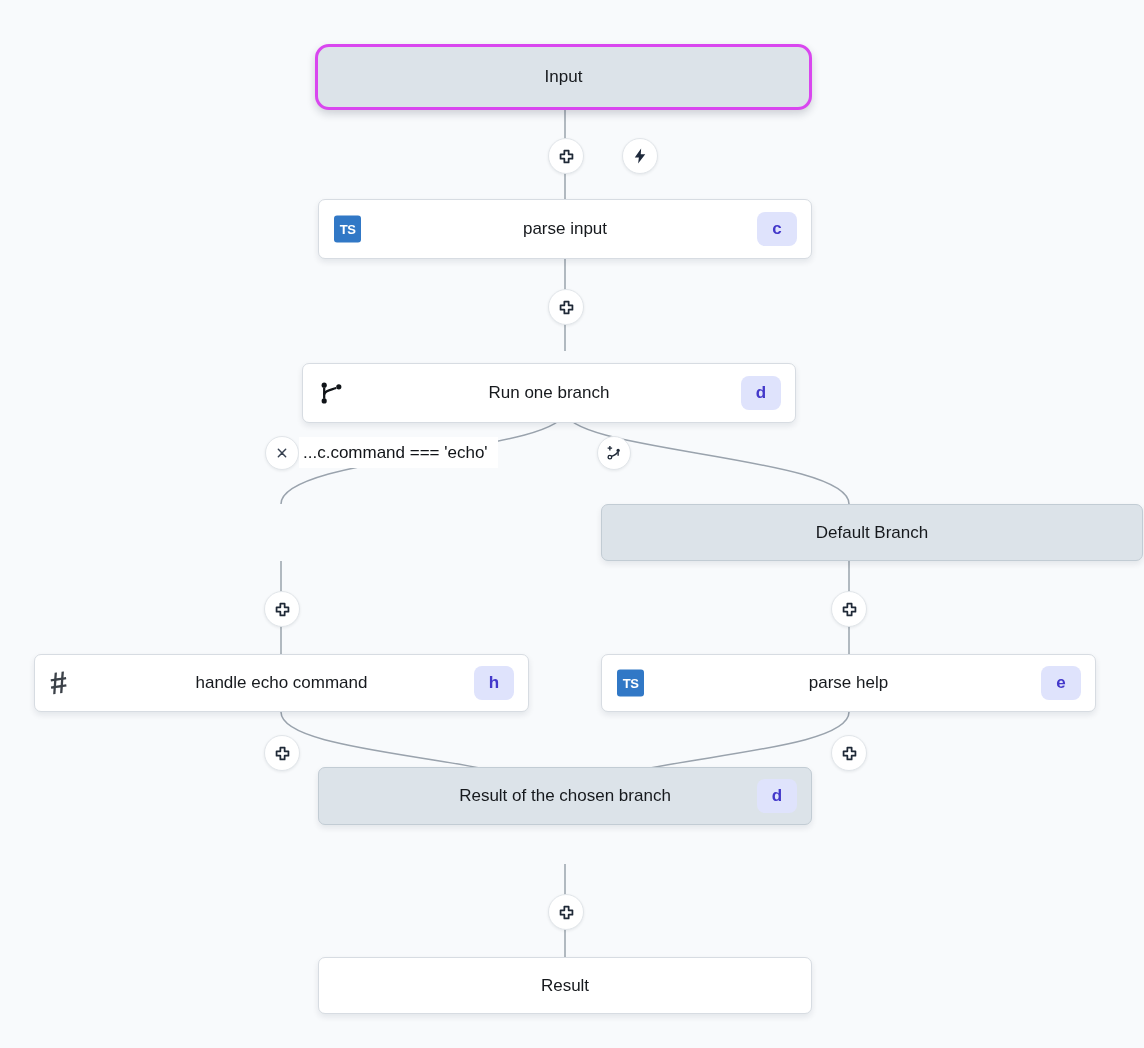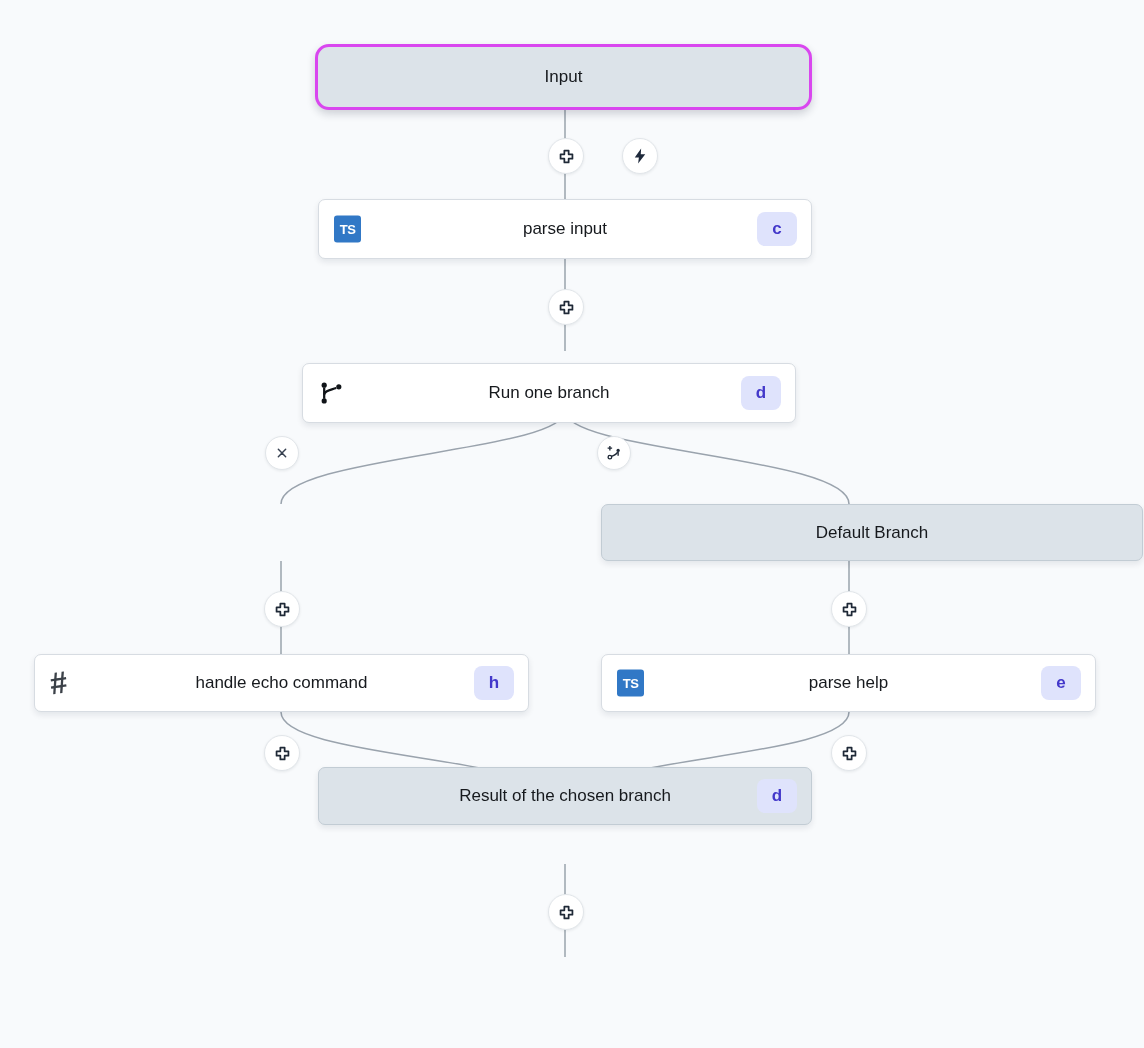--- a/index.html
+++ b/index.html
@@ -141,20 +141,21 @@
     </span>
     <div class="node__label">Run one branch</div>
     <span class="badge">d</span>
   </div>
 
   <div class="circle-btn circle-btn--sm" style="left:265px;top:436px;">
     <svg width="16" height="16" viewBox="0 0 24 24">
       <path d="M6.5 6.5 L17.5 17.5 M17.5 6.5 L6.5 17.5" stroke="#374151" stroke-width="2.2" stroke-linecap="round" fill="none"></path>
     </svg>
   </div>
+  <div class="edge-label">...c.command === 'echo'</div>
   <div class="circle-btn circle-btn--sm" style="left:597px;top:436px;">
     <svg width="18" height="18" viewBox="0 0 24 24" fill="none" stroke="#1f2937" stroke-width="1.8">
       <path d="M6.5 2.5 v6 M3.5 5.5 h6"></path>
       <circle cx="6.5" cy="17.5" r="2.4"></circle>
       <path d="M8.8 16.5 C13 14.8 15.6 13.3 16.8 10.8"></path>
       <circle cx="17.5" cy="8.5" r="2.2" fill="#1f2937" stroke="none"></circle>
       <path d="M17.5 10.8 V15.5"></path>
     </svg>
   </div>
 
@@ -205,14 +206,17 @@
     <div class="node__label">Result of the chosen branch</div>
     <span class="badge">d</span>
   </div>
 
   <div class="circle-btn" style="left:548px;top:894px;">
     <svg width="19" height="19" viewBox="0 0 24 24">
       <path d="M9.3 4.5 h5.4 v4.8 h4.8 v5.4 h-4.8 v4.8 h-5.4 v-4.8 h-4.8 v-5.4 h4.8 z" fill="#ffffff" stroke="#1f2937" stroke-width="2.2" stroke-linejoin="round"></path>
     </svg>
   </div>
 
+  <div class="node" style="left:318px;top:957px;width:492px;height:55px;">
+    <div class="node__label">Result</div>
+  </div>
 
 </div>
 
 </body></html>

